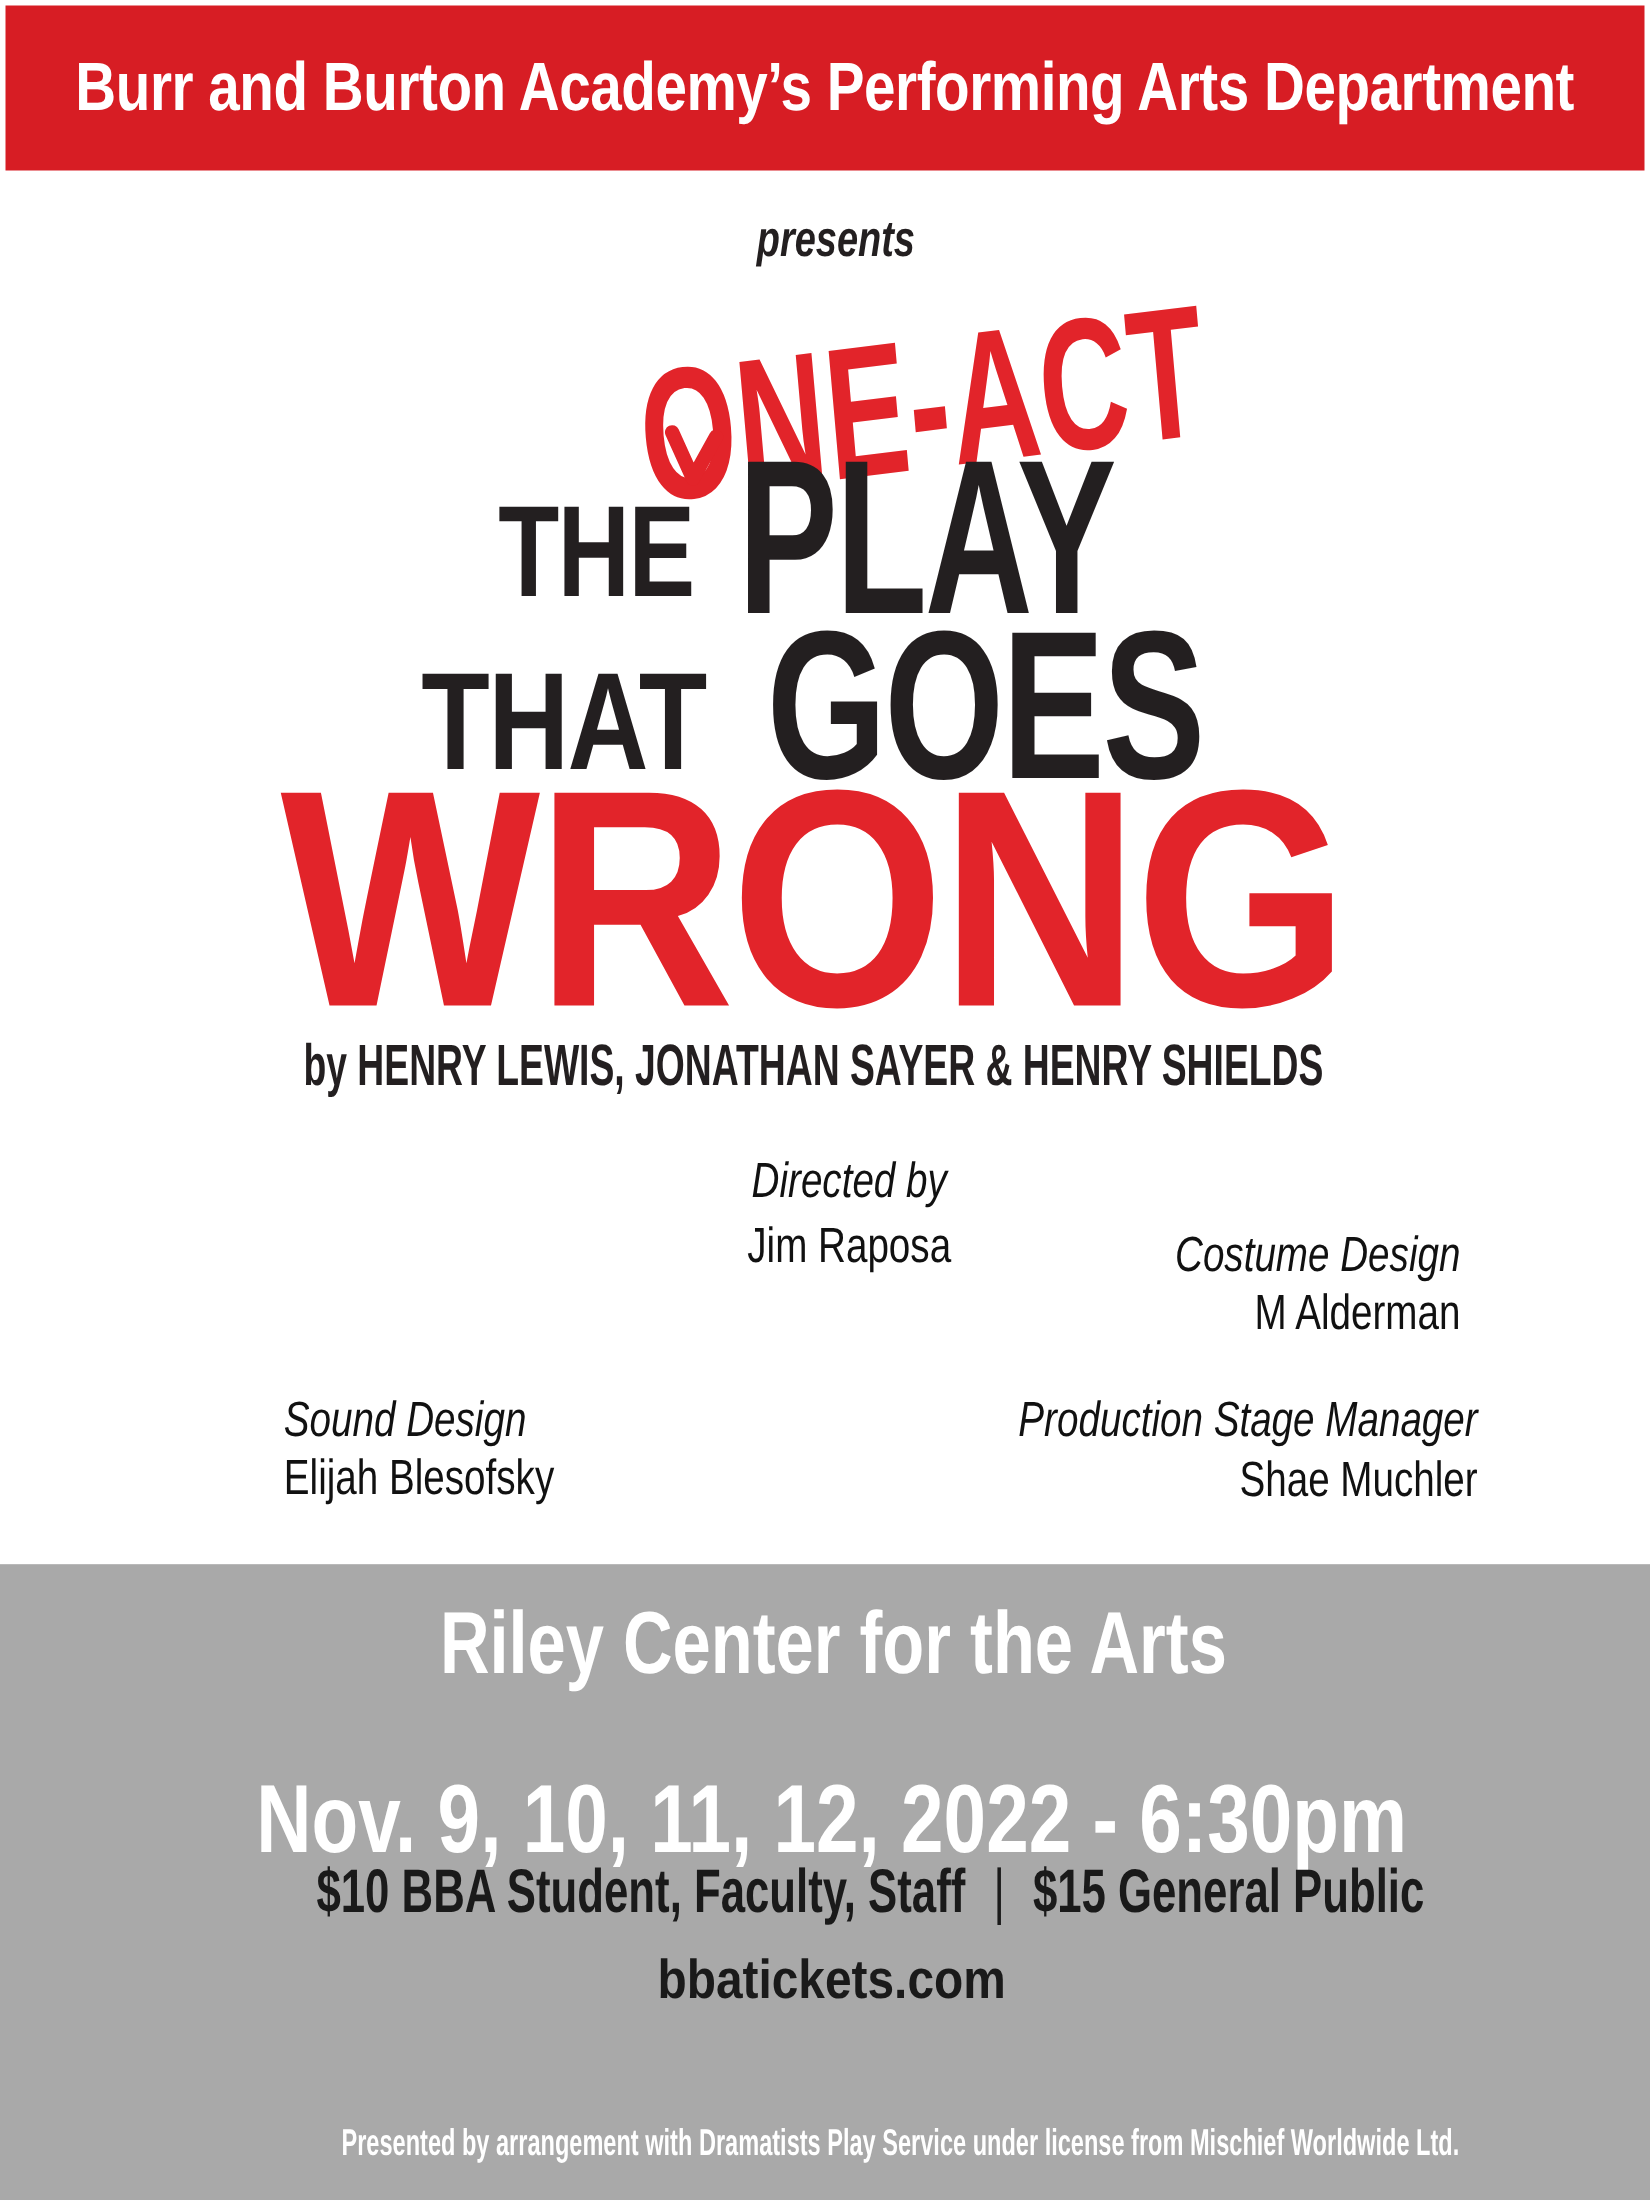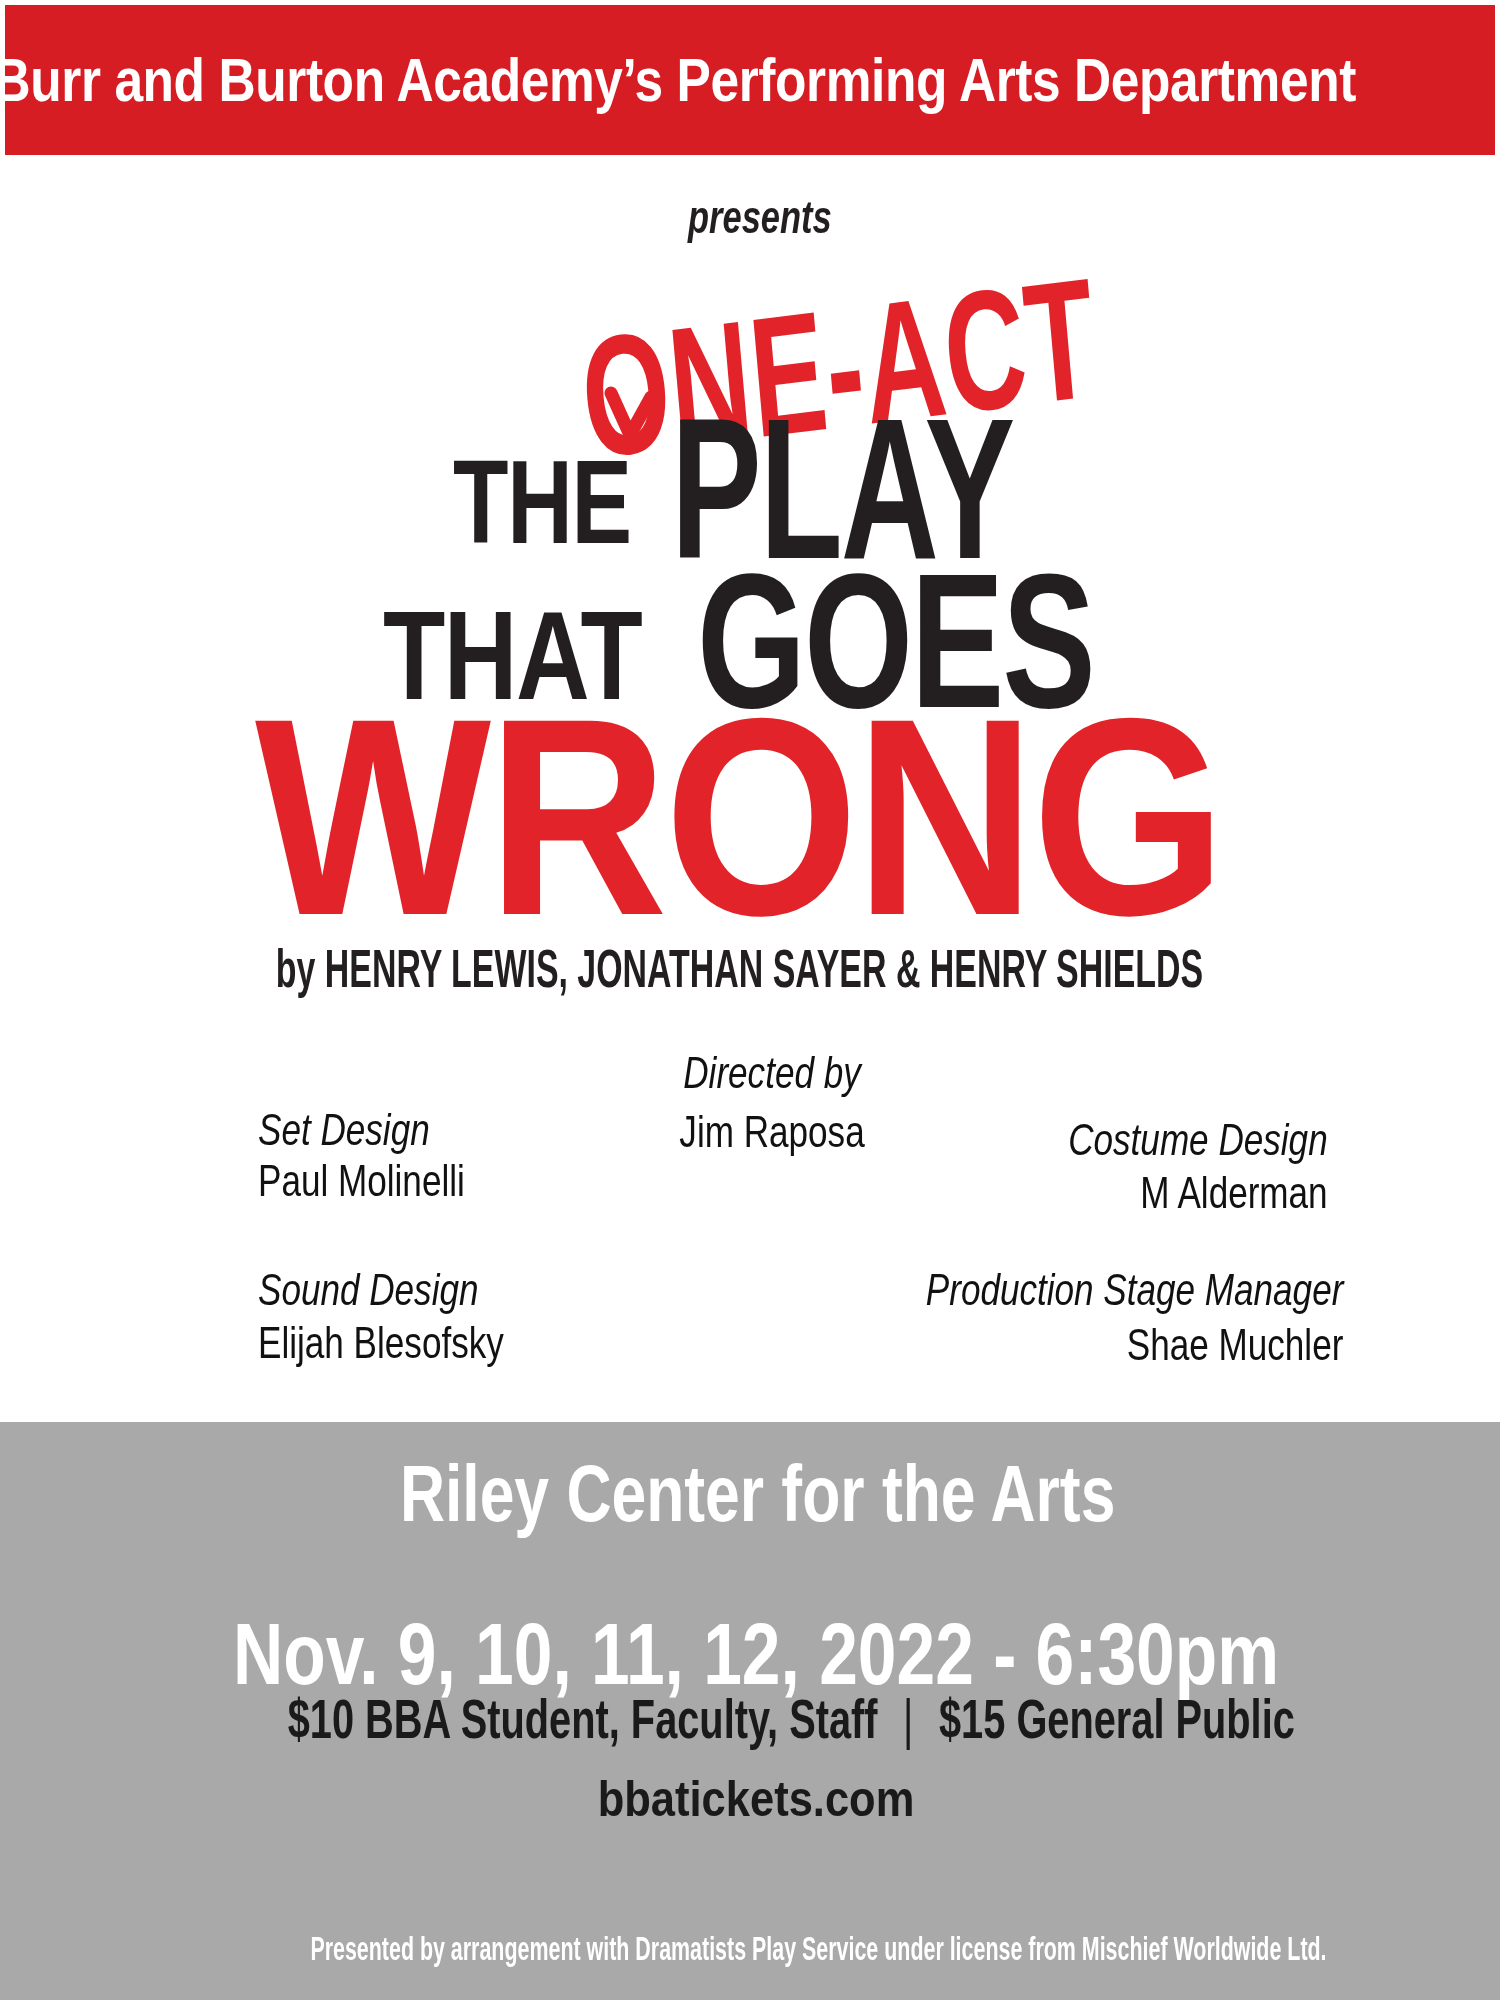--- a/index.html
+++ b/index.html
@@ -3,21 +3,21 @@
 <meta charset="utf-8">
 <style>
   html,body{margin:0;padding:0;background:#ffffff;}
   .poster{
     position:relative;width:1500px;height:2000px;background:#ffffff;overflow:hidden;
     font-family:"Liberation Sans",sans-serif;color:#231f20;
   }
   
   .banner{
     position:absolute;top:5px;left:5px;right:5px;height:150px;
-    display:flex;align-items:center;justify-content:flex-end;
+    display:flex;align-items:center;justify-content:center;
   }
   .banner-text{
     color:#ffffff;font-weight:bold;font-size:62px;line-height:1;white-space:nowrap;
     display:inline-block;transform:scaleX(0.83);transform-origin:center;letter-spacing:-0.5px;
   }
   
   .presents-row{position:absolute;top:194px;left:0;right:0;text-align:center;}
   .presents{
     display:inline-block;font-weight:bold;font-style:italic;font-size:46px;line-height:1;
     transform:scaleX(0.75);transform-origin:center;position:relative;left:10px;white-space:nowrap;
@@ -111,24 +111,20 @@
 
   <div class="byline-row">
     <span class="byline">by HENRY LEWIS, JONATHAN SAYER &amp; HENRY SHIELDS</span>
   </div>
 
   <div class="credit credit-center credit-directed">
     <span class="ln lbl">Directed by</span>
     <span class="ln">Jim Raposa</span>
   </div>
 
-  <div class="credit credit-left credit-set">
-    <span class="ln lbl">Set Design</span>
-    <span class="ln">Paul Molinelli</span>
-  </div>
 
   <div class="credit credit-right credit-costume">
     <span class="ln lbl">Costume Design</span>
     <span class="ln">M Alderman</span>
   </div>
 
   <div class="credit credit-left credit-sound">
     <span class="ln lbl">Sound Design</span>
     <span class="ln">Elijah Blesofsky</span>
   </div>

